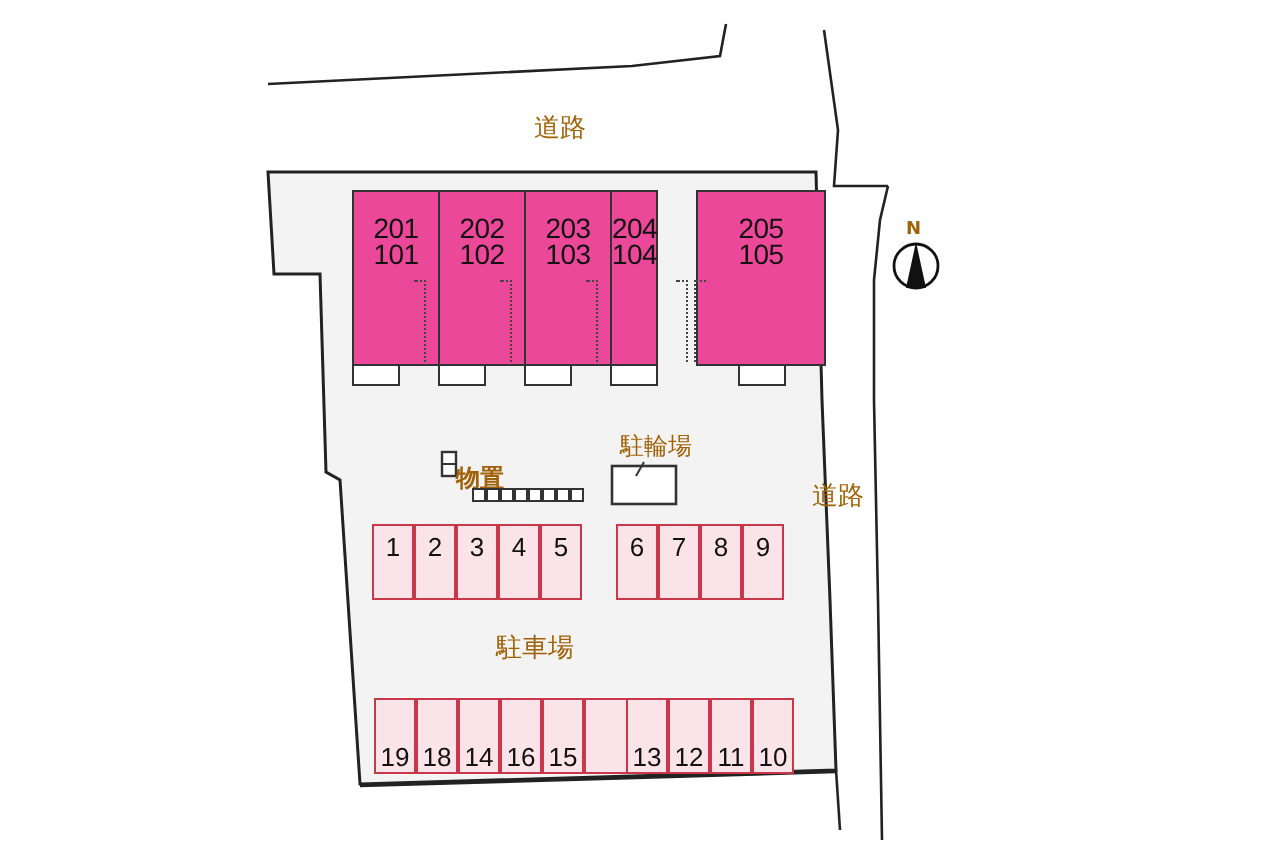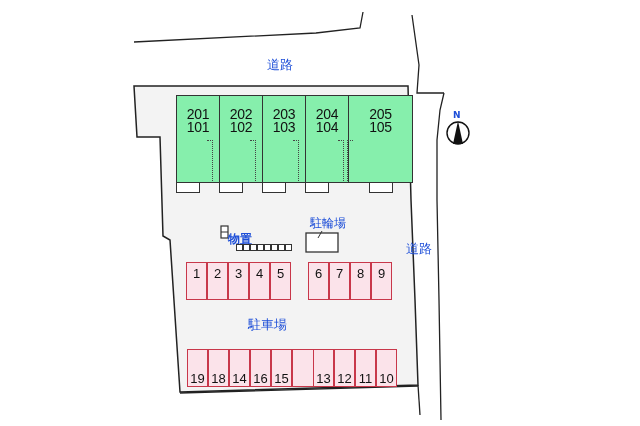--- a/index.html
+++ b/index.html
@@ -1,20 +1,20 @@
 <!DOCTYPE html>
 <html><head>
   <meta charset="utf-8">
   <style>
     html, body { margin: 0; padding: 0; background: #ffffff; }
     body { width: 640px; height: 426px; position: relative; overflow: hidden;
            font-family: "DejaVu Sans", "Liberation Sans", sans-serif; color: #111; }
     svg.base { position: absolute; left: 0; top: 0; }
-    .lbl { position: absolute; font-size: 13px; color: #1d4ed8; white-space: nowrap; line-height: 1; }
-    .unit { position: absolute; top: 95px; height: 88px; background: #86efac;
+    .lbl { position: absolute; font-size: 13px; color: #a16207; white-space: nowrap; line-height: 1; }
+    .unit { position: absolute; top: 95px; height: 88px; background: #ec4899;
             border: 1.5px solid #333; box-sizing: border-box; }
     .unit .num { position: absolute; top: 12px; left: 0; right: 0; text-align: center;
                  font-family: "Liberation Sans", sans-serif; font-size: 14px; line-height: 13px; letter-spacing: -0.3px; }
     .unit .stair { position: absolute; width: 5px; border-right: 1.5px dotted #444;
                    border-top: 1.5px dotted #444; top: 44px; height: 40px; }
     .porch { position: absolute; top: 183px; height: 10px; width: 24px; border: 1.5px solid #333;
              border-top: none; background: #fff; box-sizing: border-box; }
     .space { position: absolute; width: 21px; height: 38px; background: #fbe3ea; border: 1px solid #c8374a;
              box-sizing: border-box; font-family: "Liberation Sans", sans-serif; font-size: 13px; text-align: center; }
     .space.top { top: 262px; padding-top: 3px; }
@@ -59,21 +59,21 @@
     <div class="stair" style="left:30px;"></div>
   </div>
   <div class="unit" style="left:219px;width:44px;padding-left:16px;">
     <div class="num"><span>202</span><br><span>102</span></div>
     <div class="stair" style="left:30px;"></div>
   </div>
   <div class="unit" style="left:262px;width:44px;">
     <div class="num"><span>203</span><br><span>103</span></div>
     <div class="stair" style="left:30px;"></div>
   </div>
-  <div class="unit" style="left:305px;width:44px;">
+  <div class="unit" style="left:305px;width:24px;">
     <div class="num"><span>204</span><br><span>104</span></div>
     <div class="stair" style="left:32px;"></div>
   </div>
   <div class="unit" style="left:348px;width:65px;">
     <div class="num"><span>205</span><br><span>105</span></div>
     <div class="stair" style="left:-2px;border-right:none;border-left:1.5px dotted #444;"></div>
   </div>
 
   <div class="porch" style="left:176px;"></div>
   <div class="porch" style="left:219px;"></div>

